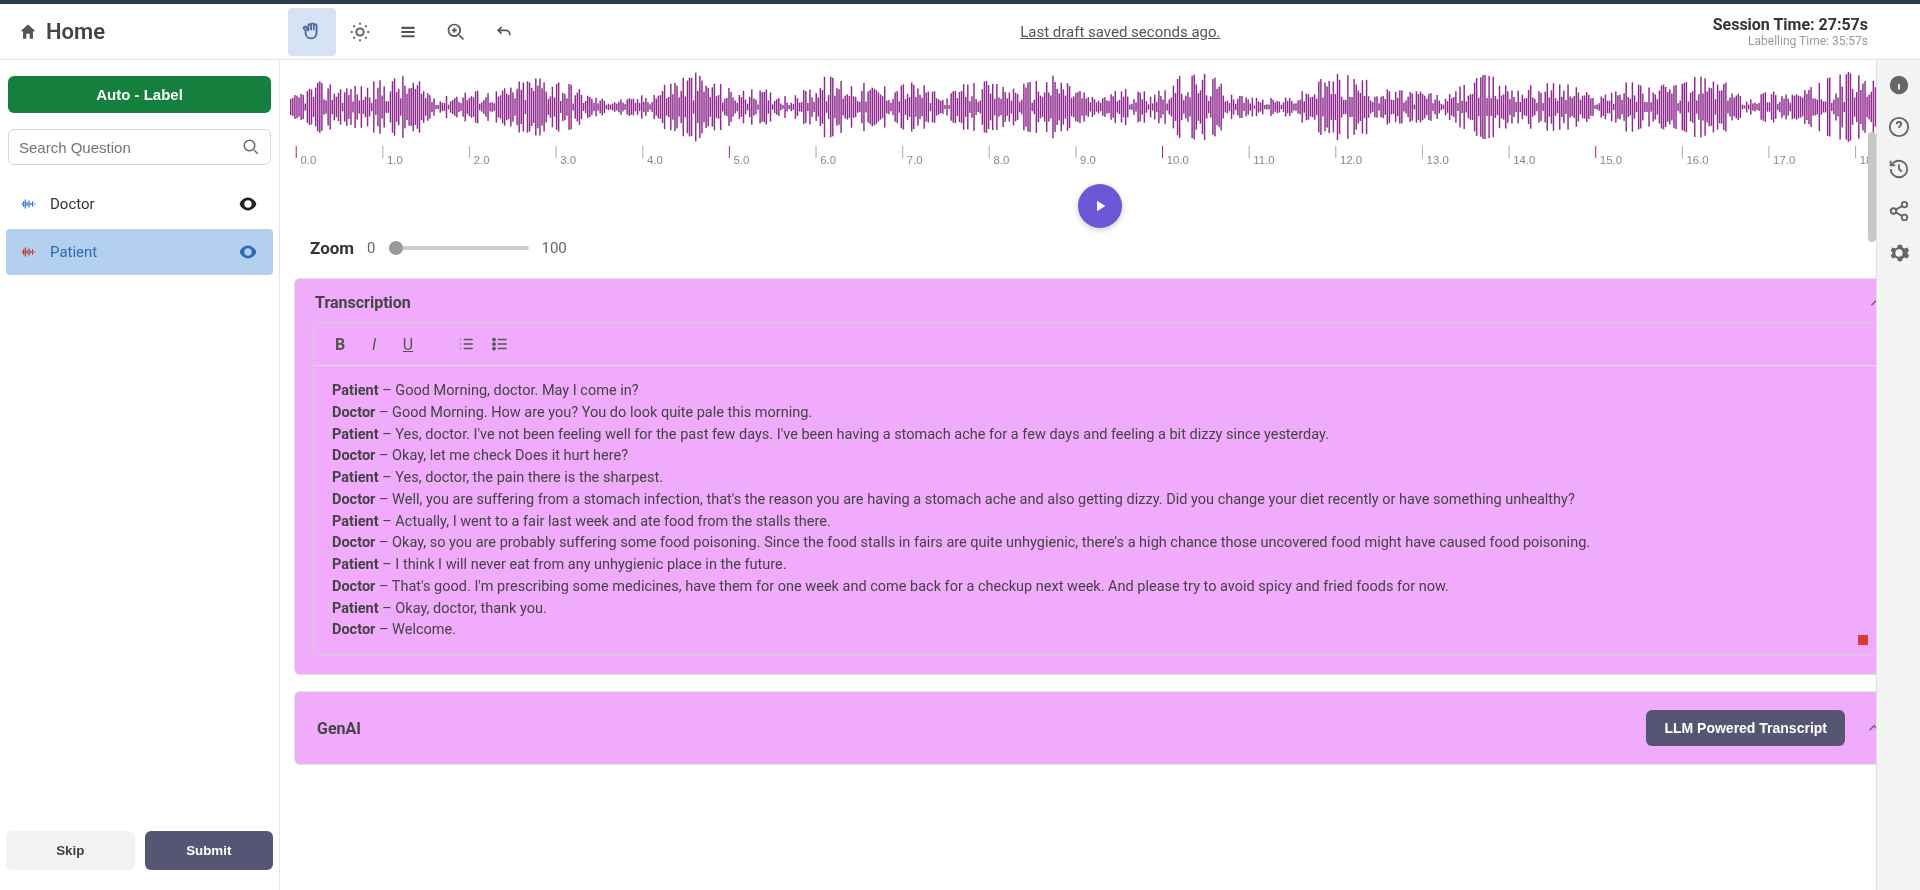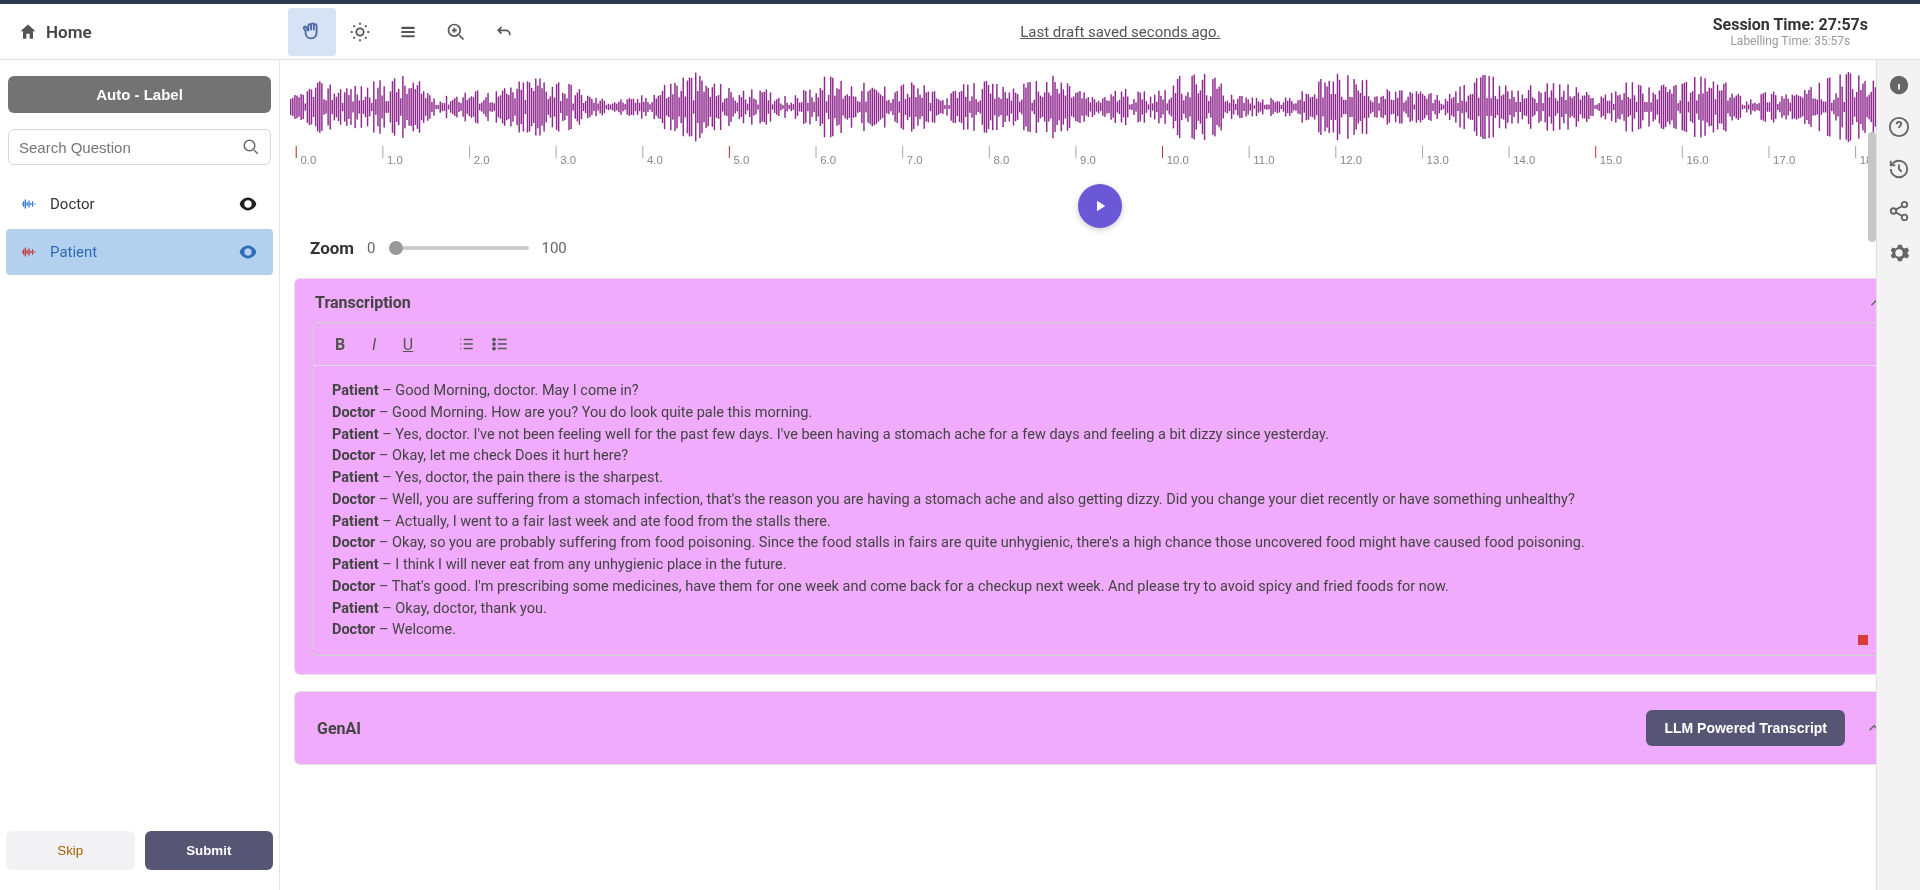--- a/index.html
+++ b/index.html
@@ -21,21 +21,21 @@
   align-items: center;
   height: 56px;
   border-bottom: 1px solid #e0e0e0;
 }
 .home-link {
   display: flex;
   align-items: center;
   gap: 8px;
   padding: 0 18px;
   font-weight: 600;
-  font-size: 17px;
+  font-size: 22px;
   color: #444;
   width: 280px;
 }
 .header-tools {
   display: flex;
   align-items: center;
   gap: 0;
   margin-left: 8px;
 }
 .tool-btn {
@@ -55,21 +55,21 @@
   display: flex;
   justify-content: center;
 }
 .draft-link {
   color: #555;
   text-decoration: underline;
   font-size: 15px;
 }
 .header-right {
   padding-right: 52px;
-  text-align: center;
+  text-align: right;
 }
 .session-time {
   font-weight: 700;
   font-size: 16px;
   color: #333;
 }
 .label-time {
   font-size: 12px;
   color: #9a9a9a;
 }
@@ -80,21 +80,21 @@
 }
 .sidebar {
   width: 280px;
   border-right: 1px solid #e6e6e6;
   padding: 12px 6px;
   display: flex;
   flex-direction: column;
   position: relative;
 }
 .auto-label-btn {
-  background: #737373;
+  background: #15803d;
   color: #fff;
   border: none;
   border-radius: 6px;
   padding: 10px 0;
   font-weight: 600;
   font-size: 15px;
   margin: 4px 2px 16px;
 }
 .search-wrap {
   border: 1px solid #d8d8d8;
@@ -133,22 +133,22 @@
   display: flex;
   gap: 10px;
   padding: 8px 0;
 }
 .btn-skip {
   flex: 1;
   background: #f2f2f4;
   border: none;
   border-radius: 6px;
   padding: 12px 0;
-  font-weight: 400;
-  color: #a16207;
+  font-weight: 700;
+  color: #404040;
   text-align: center;
 }
 .btn-submit {
   flex: 1;
   background: #575574;
   border: none;
   border-radius: 6px;
   padding: 12px 0;
   font-weight: 600;
   color: #fff;
@@ -1252,21 +1252,21 @@
           </div>
         </div>
         <div class="editor-body" id="editor-body">
           <p><span class="sp">Patient</span><span> – Good Morning, doctor. May I come in?</span></p>
             <p><span class="sp">Doctor</span><span> – Good Morning. How are you? You do look quite pale this morning.</span></p>
             <p><span class="sp">Patient</span><span> – Yes, doctor. I've not been feeling well for the past few days. I've been having a stomach ache for a few days and feeling a bit dizzy since yesterday.</span></p>
             <p><span class="sp">Doctor</span><span> – Okay, let me check Does it hurt here?</span></p>
             <p><span class="sp">Patient</span><span> – Yes, doctor, the pain there is the sharpest.</span></p>
             <p><span class="sp">Doctor</span><span> – Well, you are suffering from a stomach infection, that's the reason you are having a stomach ache and also getting dizzy. Did you change your diet recently or have something unhealthy?</span></p>
             <p><span class="sp">Patient</span><span> – Actually, I went to a fair last week and ate food from the stalls there.</span></p>
-            <p><span class="sp">Doctor</span><span> – Okay, so you are probably suffering from food poisoning. Since the food stalls in fairs are quite unhygienic, there's a high chance those uncovered food might have caused food poisoning.</span></p>
+            <p><span class="sp">Doctor</span><span> – Okay, so you are probably suffering some food poisoning. Since the food stalls in fairs are quite unhygienic, there's a high chance those uncovered food might have caused food poisoning.</span></p>
             <p><span class="sp">Patient</span><span> – I think I will never eat from any unhygienic place in the future.</span></p>
             <p><span class="sp">Doctor</span><span> – That's good. I'm prescribing some medicines, have them for one week and come back for a checkup next week. And please try to avoid spicy and fried foods for now.</span></p>
             <p><span class="sp">Patient</span><span> – Okay, doctor, thank you.</span></p>
             <p><span class="sp">Doctor</span><span> – Welcome.</span></p>
             <div class="rec-dot"></div>
         </div>
       </div>
     </div>
 
     <div class="panel panel-genai">

